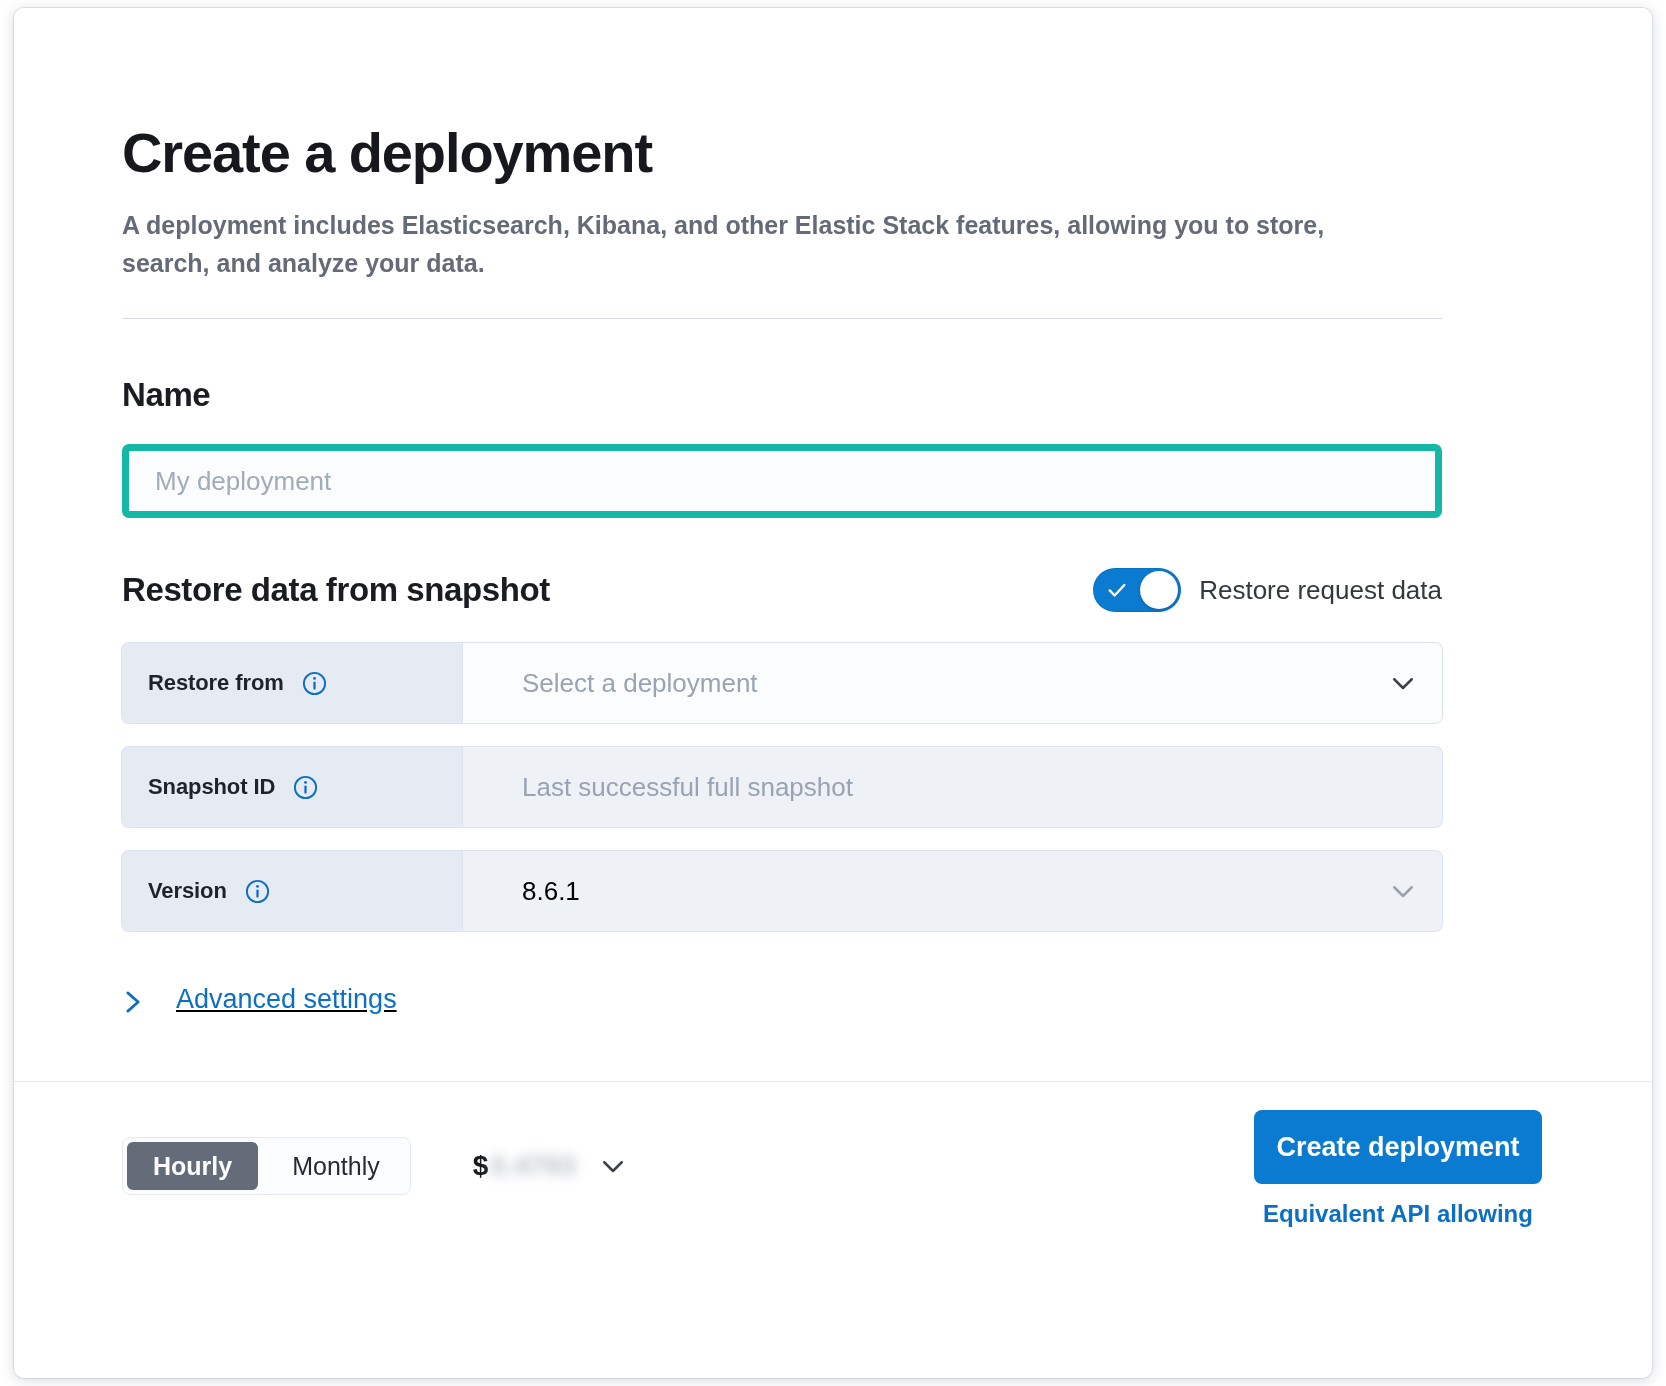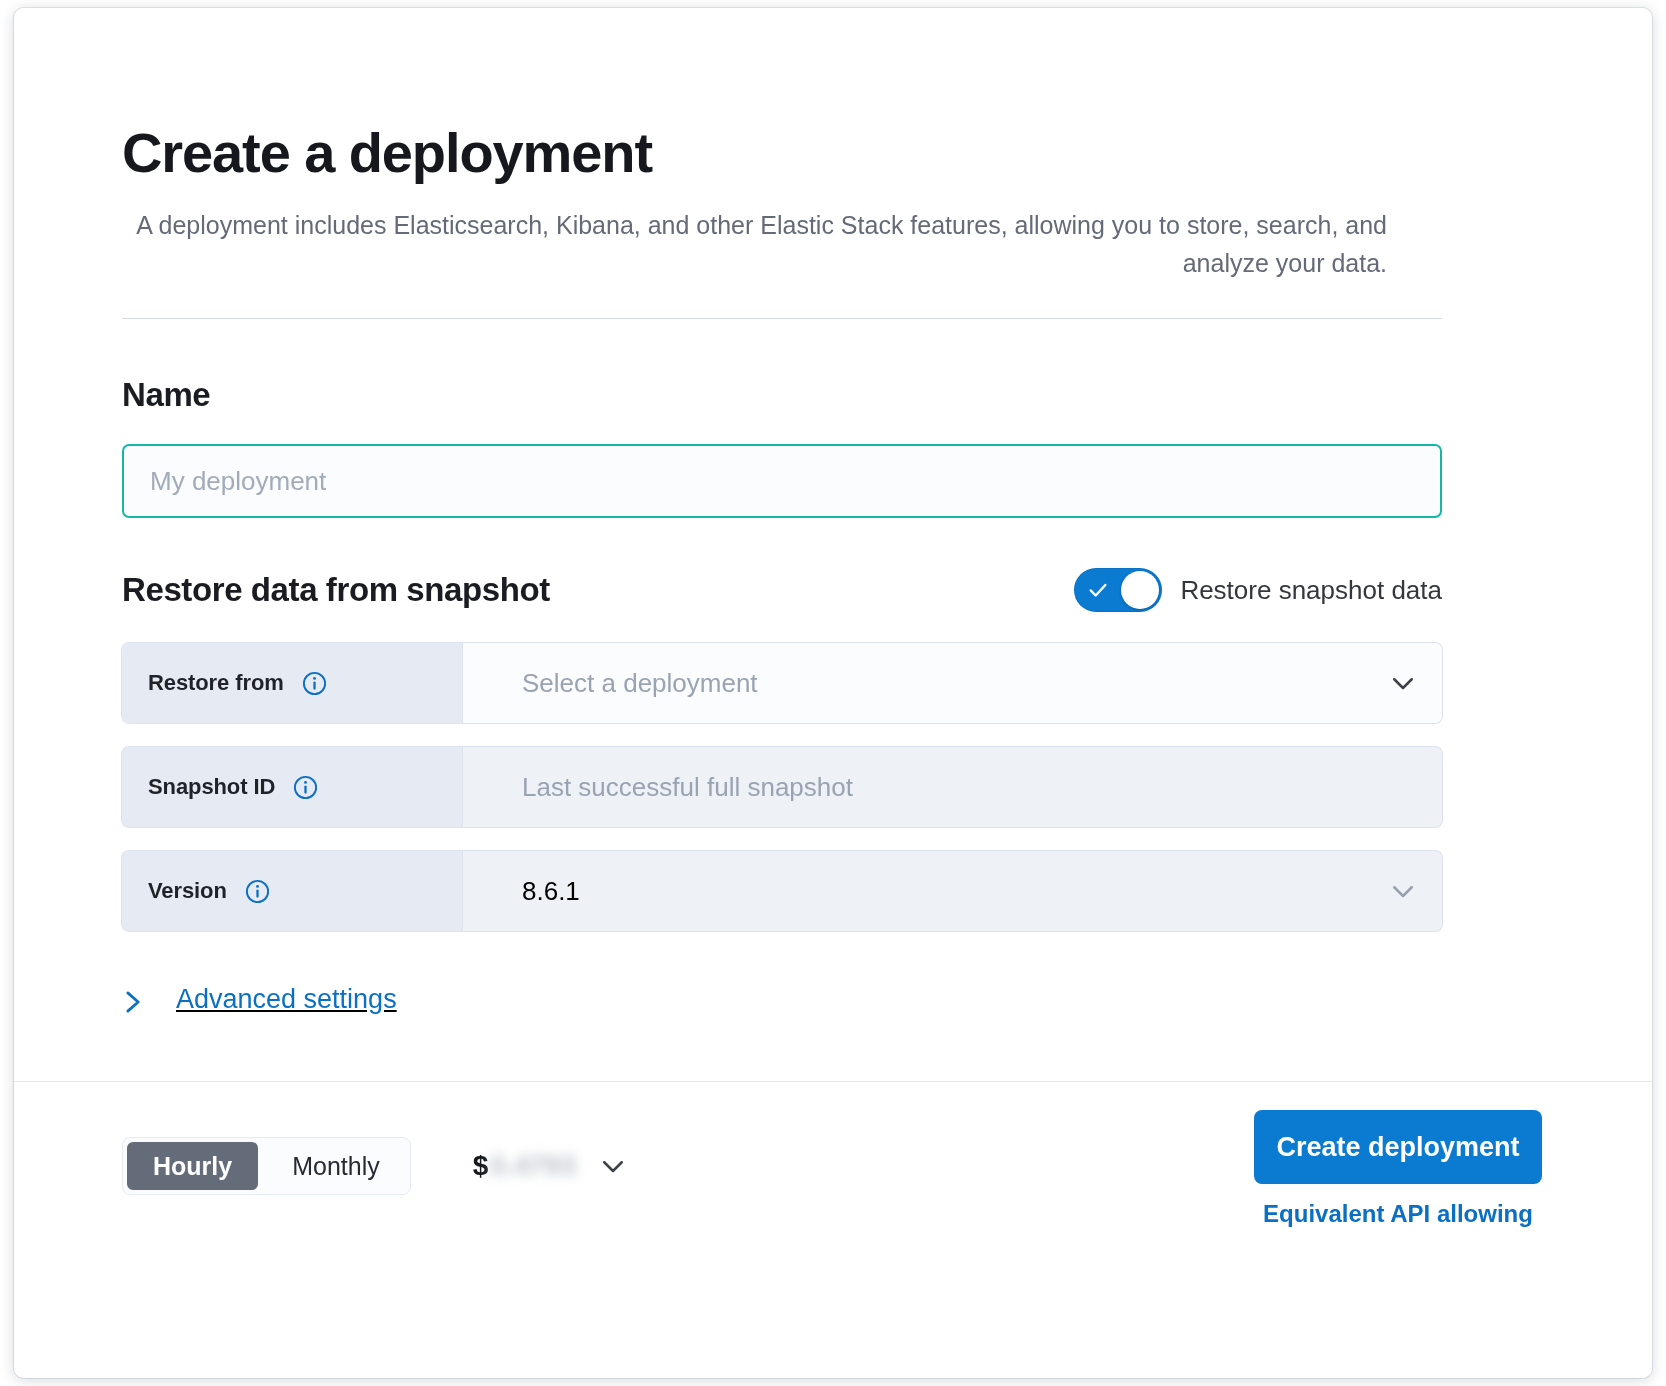--- a/index.html
+++ b/index.html
@@ -53,22 +53,21 @@
     font-weight: 700;
     color: #16181d;
   }
   .page-subtitle {
     margin: 0;
     padding-top: 20px;
     width: 1265px;
     font-size: 25px;
     line-height: 38px;
     color: #646a77;
-    font-weight: 400;
-    text-align: right;
+    font-weight: 700;
   }
   .divider {
     margin-top: 36px;
     height: 1px;
     width: 1320px;
     background: #d3dae6;
   }
 
   
   .section-title {
@@ -81,21 +80,21 @@
   }
   .name-heading { padding-top: 56px; }
 
   
   .name-field {
     margin-top: 29px;
     width: 1320px;
     height: 74px;
     box-sizing: border-box;
     background: #fbfcfd;
-    border: 2px solid #14b8a6;
+    border: 7px solid #14b8a6;
     border-radius: 7px;
     padding: 0 26px;
     display: flex;
     align-items: center;
     font-size: 26px;
     color: #a2abba;
     font-family: "Liberation Sans", sans-serif;
   }
   .name-field::placeholder { color: #a2abba; opacity: 1; }
 
@@ -329,21 +328,21 @@
 
       <div class="restore-head">
         <h2 class="section-title">Restore data from snapshot</h2>
         <div class="toggle-wrap">
           <div class="switch">
             <svg class="check" viewBox="0 0 24 24">
               <path d="M4 12.5 L9.5 18 L20 6.5" fill="none" stroke="#ffffff" stroke-width="2.6" stroke-linecap="round" stroke-linejoin="round"></path>
             </svg>
             <div class="knob"></div>
           </div>
-          <span class="toggle-label">Restore snapshot data</span>
+          <span class="toggle-label">Restore request data</span>
         </div>
       </div>
 
       
       <div class="form-row first">
         <div class="row-prepend">
           <span class="lbl">Restore from</span>
           <svg class="info-icon" viewBox="0 0 24 24">
             <circle cx="12" cy="12" r="10.2" fill="none" stroke="#0b6fc4" stroke-width="1.8"></circle>
             <circle cx="12" cy="7.1" r="1.35" fill="#0b6fc4"></circle>

